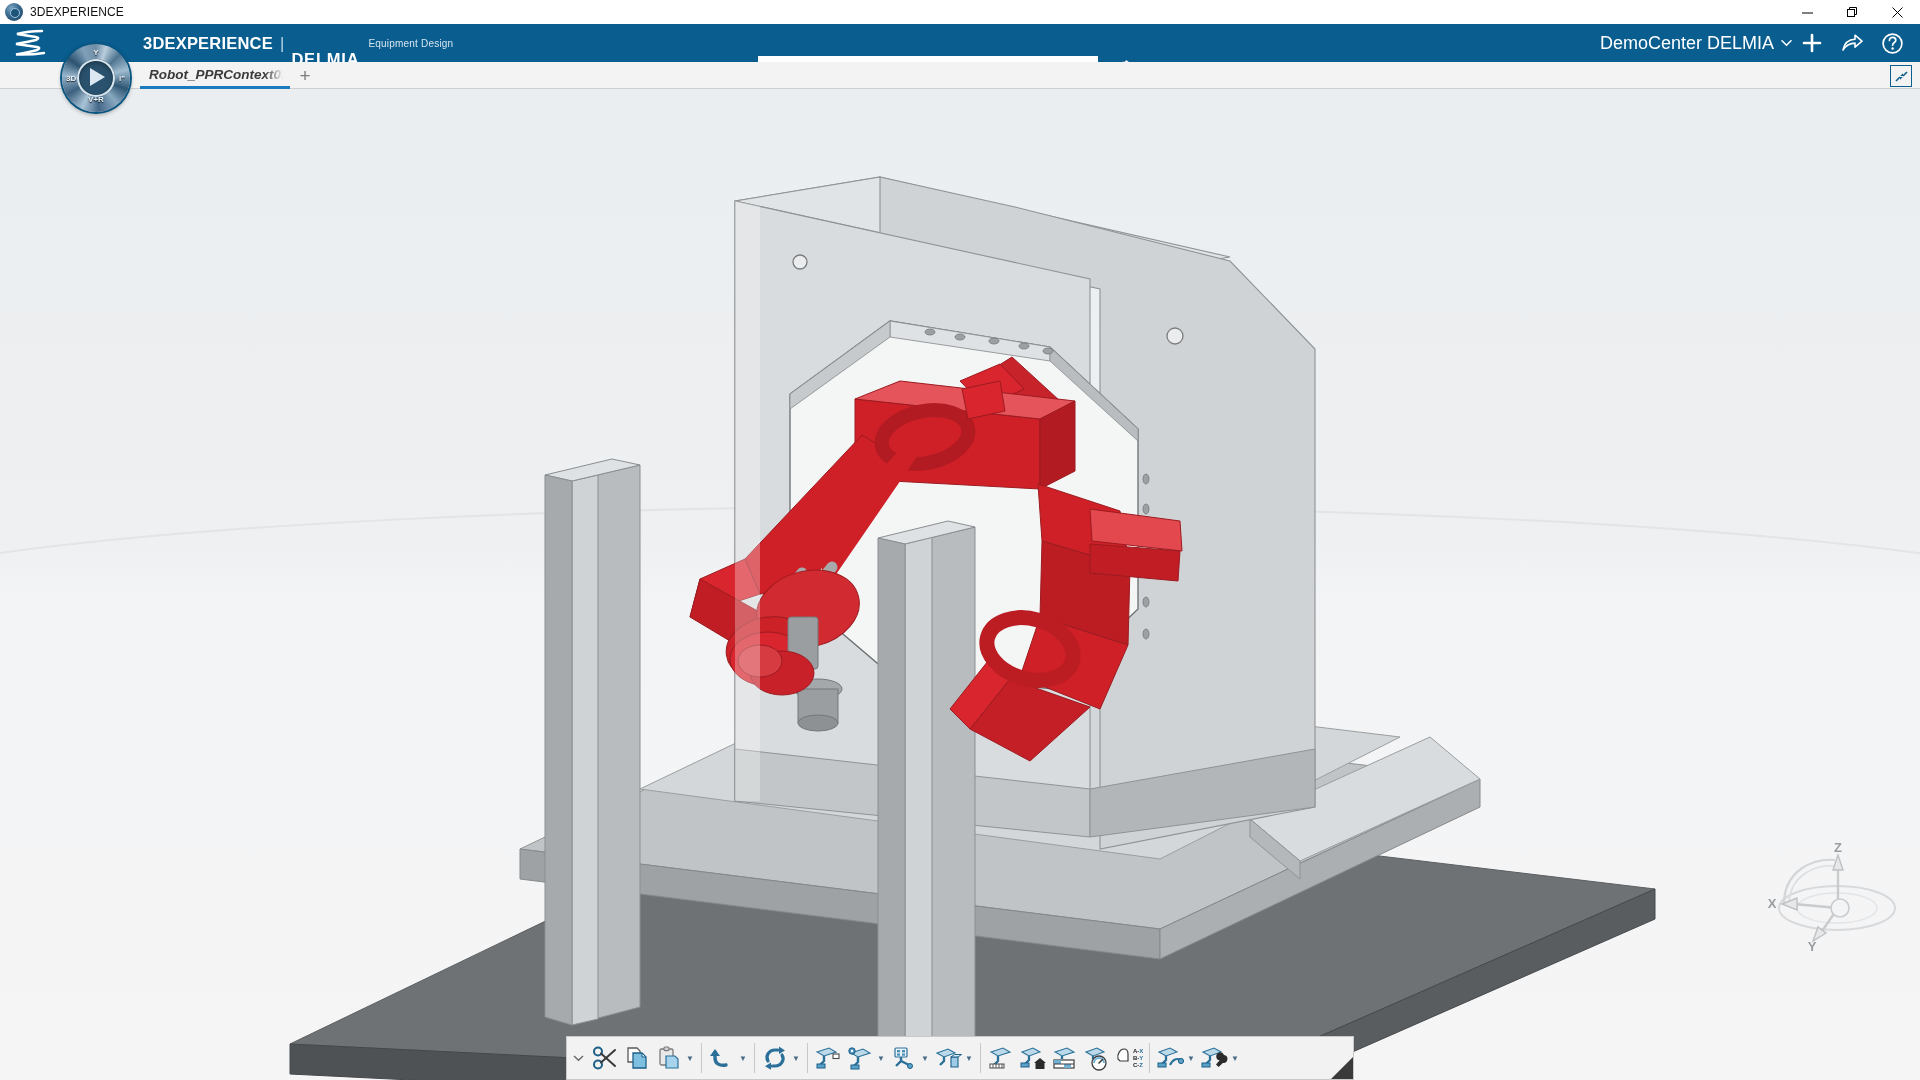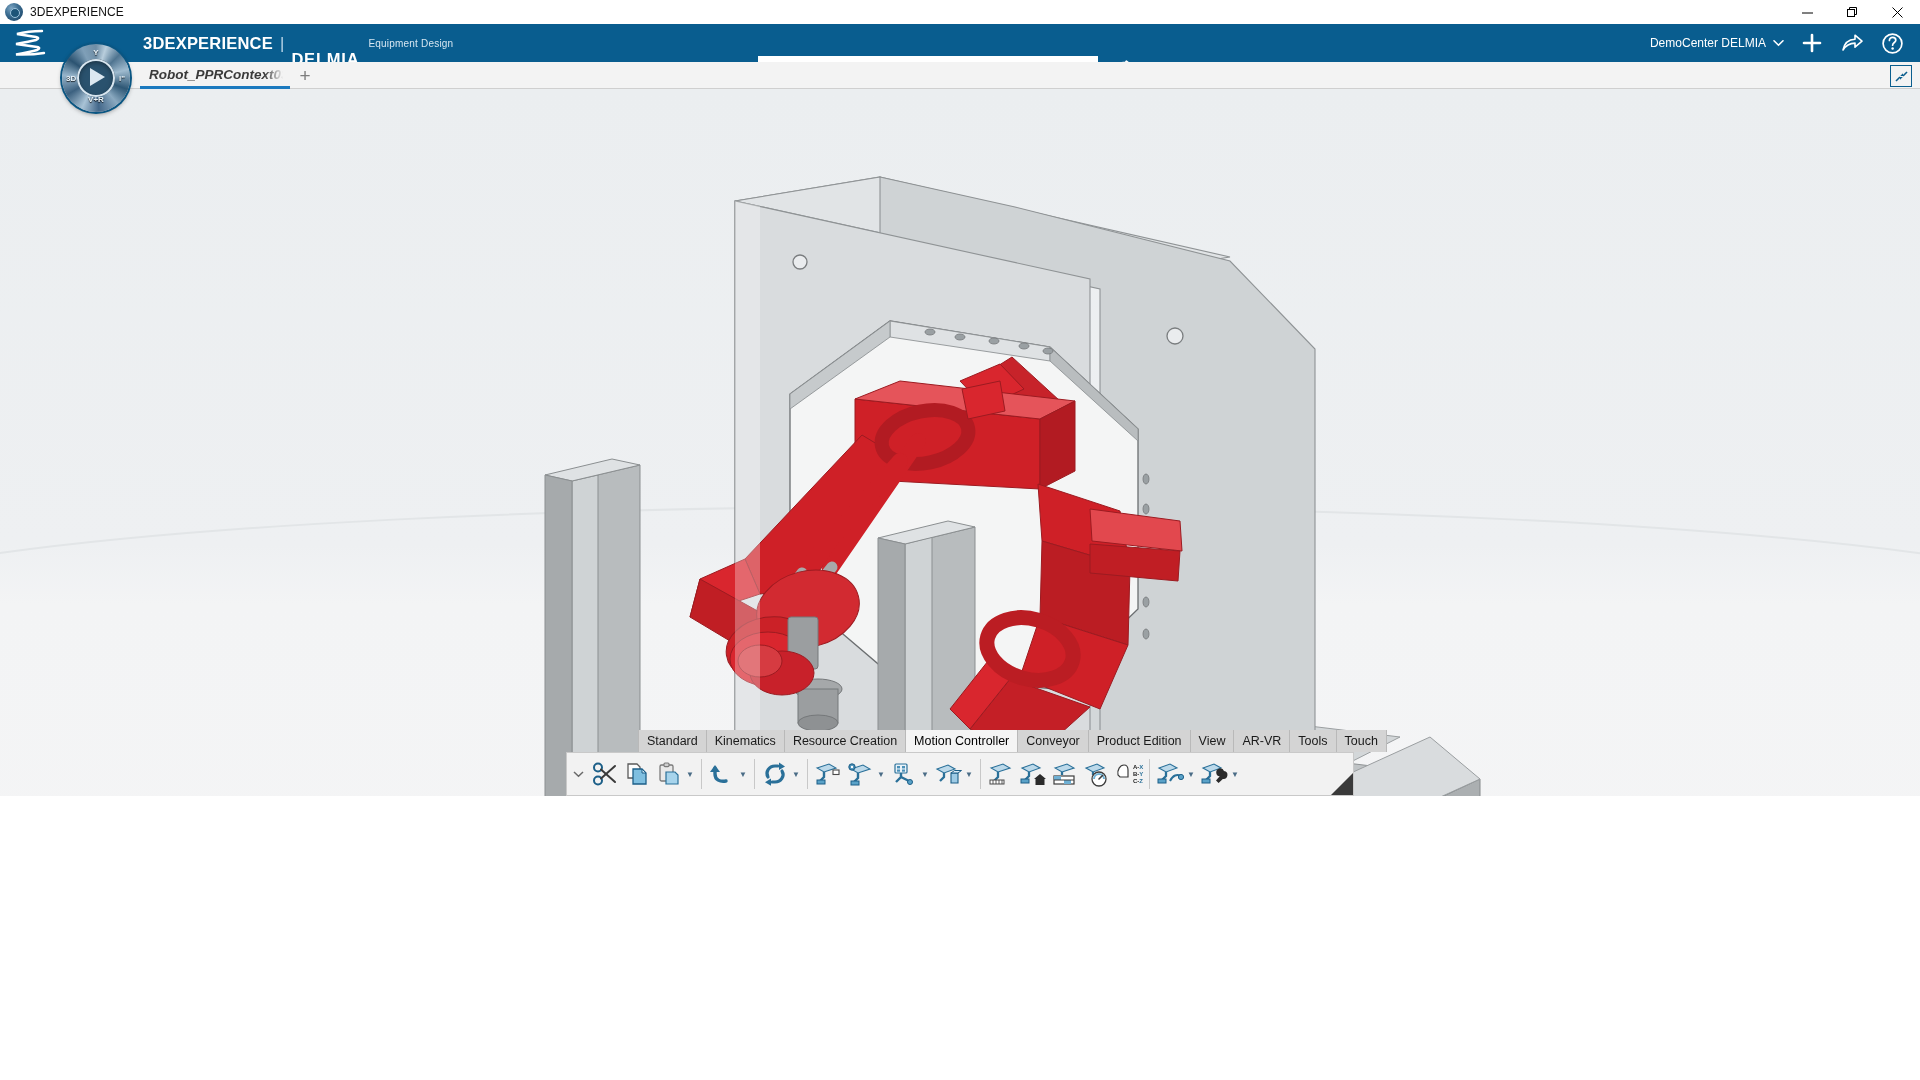--- a/index.html
+++ b/index.html
@@ -2,21 +2,21 @@
 <html><head>
 <meta charset="utf-8">
 <style>
   * { box-sizing: border-box; margin: 0; padding: 0; }
   html, body {
     width: 1920px; height: 1080px;
     overflow: hidden;
     font-family: "Liberation Sans", sans-serif;
     background: #ffffff;
   }
-  #app { position: relative; width: 1920px; height: 796px; overflow: hidden; }
+  #app { position: relative; width: 1920px; height: 1080px; overflow: hidden; }
 
   
   .titlebar {
     position: absolute; top: 0; left: 0; width: 1920px; height: 24px;
     background: #ffffff;
     display: flex; align-items: center;
     border-bottom: 0;
   }
   .tb-appicon {
     width: 18px; height: 18px; margin-left: 5px; margin-right: 7px;
@@ -100,23 +100,23 @@
   }
   .searchbox input::placeholder { color: #a8a8a8; }
   .search-btn { width: 40px; height: 28px; display:flex; align-items:center; justify-content:center; }
 
   .tag-btn {
     position: absolute; left: 1110px; top: 32px; width: 32px; height: 28px;
     display: flex; align-items: center; justify-content: center;
   }
 
   .hdr-user {
-    position: absolute; right: 136px; top: 0; height: 38px;
+    position: absolute; right: 128px; top: 0; height: 38px;
     display: flex; align-items: center; color: #fff;
-    font-size: 12px; white-space: nowrap; justify-content: space-between;
+    font-size: 18px; white-space: nowrap; justify-content: space-between;
   }
   .hdr-user .caret { margin-left: 7px; font-size: 11px; }
   .hdr-actions { position: absolute; right: 8px; top: 0; height: 38px; display: flex; align-items: center; }
   .hdr-act { width: 40px; height: 38px; display: flex; align-items: center; justify-content: center; color: #fff; }
 
   
   .tabstrip {
     position: absolute; top: 62px; left: 0; width: 1920px; height: 27px;
     background: #f3f3f3; border-bottom: 1px solid #cfcfcf;
   }
@@ -466,32 +466,20 @@
         <text x="50" y="109" font-family="Liberation Sans, sans-serif" font-size="13" font-weight="bold" fill="#9a9c9e" text-anchor="middle">Y</text>
       </svg>
       <span class="sr">X</span>
       <span class="sr">Y</span>
       <span class="sr">Z</span>
     </div>
   </div>
 
   <div class="actionbar">
 
-    <div class="ab-tabs">
-      <div class="ab-tab">Standard</div>
-      <div class="ab-tab">Kinematics</div>
-      <div class="ab-tab">Resource Creation</div>
-      <div class="ab-tab active">Motion Controller</div>
-      <div class="ab-tab">Conveyor</div>
-      <div class="ab-tab">Product Edition</div>
-      <div class="ab-tab">View</div>
-      <div class="ab-tab">AR-VR</div>
-      <div class="ab-tab">Tools</div>
-      <div class="ab-tab">Touch</div>
-    </div>
 
     <div class="ab-toolbar">
 
       <div class="ab-handle">
         <svg width="11" height="8" viewBox="0 0 11 8">
             <polyline points="1,2 5.5,6.3 10,2" fill="none" stroke="#6a6a6a" stroke-width="1.5"></polyline>
           </svg>
       </div>
 
       <div class="ab-item">

